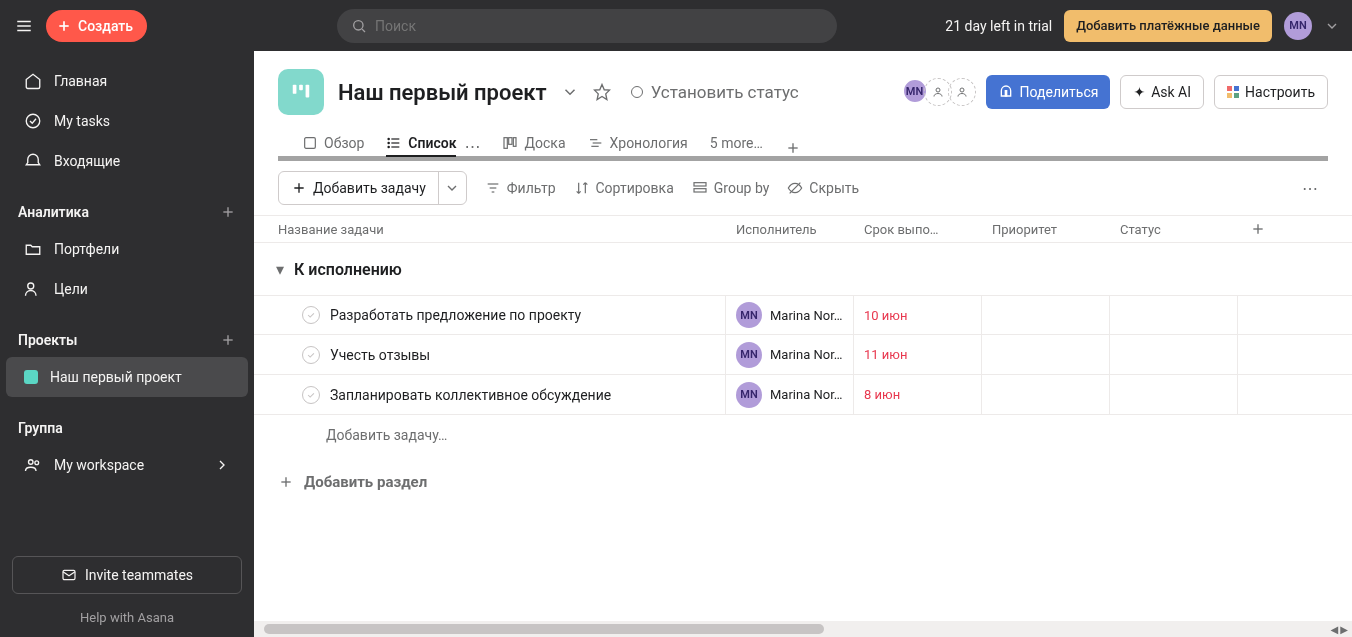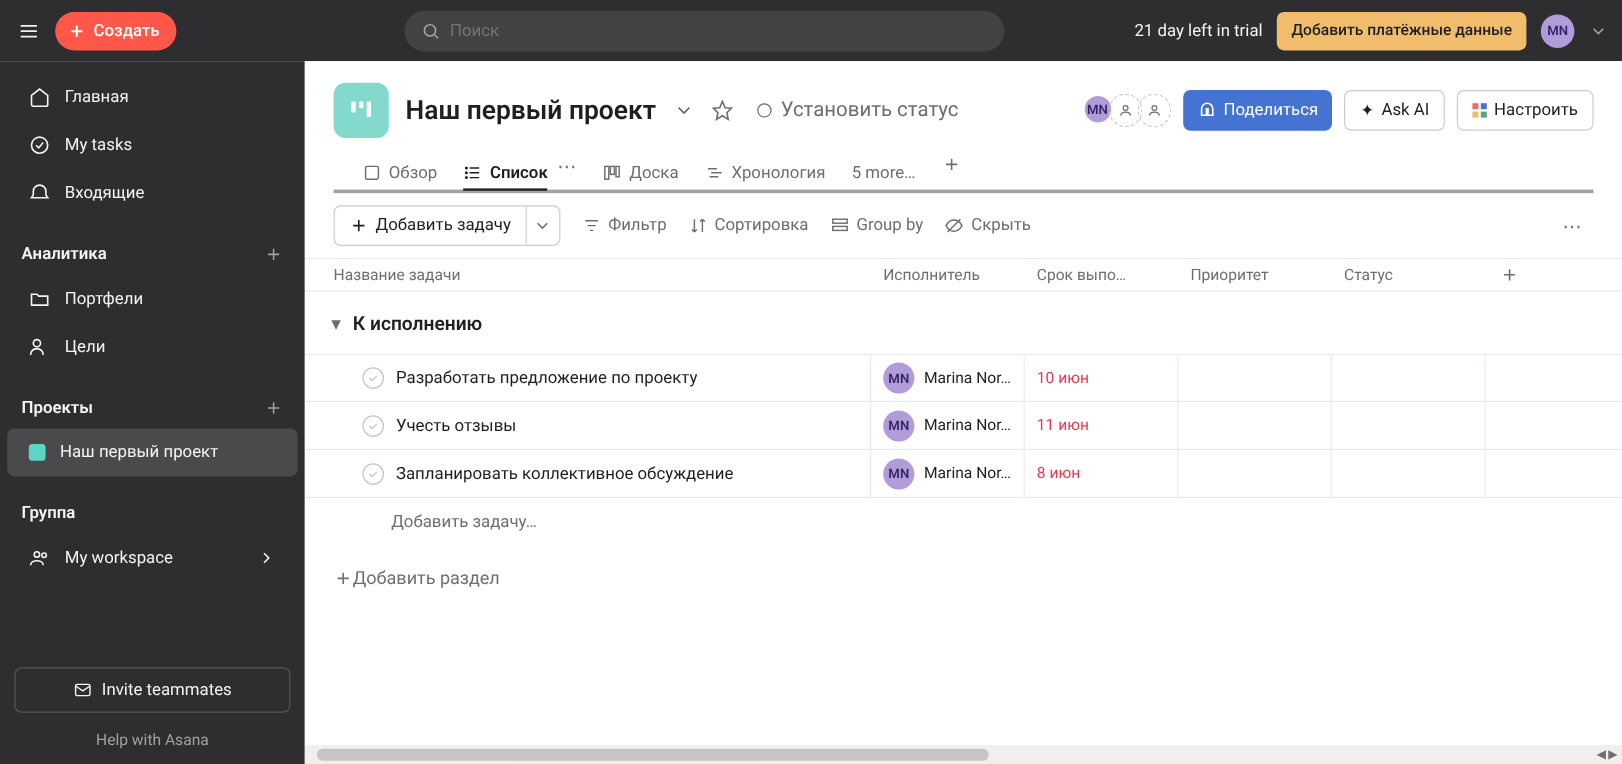--- a/index.html
+++ b/index.html
@@ -34,21 +34,21 @@
 .proj-title { font-size:22px; font-weight:600; color:#1e1f21; }
 .hdr-icon { color:#6d6e6f; cursor:pointer; }
 .status-pill { display:flex; align-items:center; gap:8px; color:#6d6e6f; font-size:17px; cursor:pointer; margin-left:6px; }
 .status-pill .ring { width:12px; height:12px; border:1.5px solid #6d6e6f; border-radius:50%; }
 .header-right { margin-left:auto; display:flex; align-items:center; gap:10px; }
 .member-stack { display:flex; }
 .member-stack > * { margin-left:-4px; border:2px solid #fff; }
 .member-dashed { width:28px; height:28px; border-radius:50%; border:1.5px dashed #c7c4c4; display:flex; align-items:center; justify-content:center; color:#6d6e6f; }
 .share-btn { background:#4573d2; color:#fff; border:none; border-radius:6px; height:34px; padding:0 12px; display:flex; align-items:center; gap:6px; font-size:14px; cursor:pointer; }
 .outline-btn { background:#fff; color:#1e1f21; border:1px solid #cfcbcb; border-radius:6px; height:34px; padding:0 12px; display:flex; align-items:center; gap:6px; font-size:14px; cursor:pointer; }
-.tabs { display:flex; align-items:flex-start; gap:22px; padding:14px 24px 0 24px; border-bottom:3px solid #a3a3a3; height:46px; }
+.tabs { display:flex; align-items:flex-end; gap:22px; padding:14px 24px 0 24px; border-bottom:5px solid #a3a3a3; height:46px; }
 .tab { display:flex; align-items:center; gap:6px; color:#6d6e6f; font-size:14px; cursor:pointer; height:100%; position:relative; }
 .tab.active { color:#1e1f21; font-weight:600; }
 .tab.active::after { content:""; position:absolute; left:0; right:0; bottom:-1px; height:2px; background:#1e1f21; }
 .toolbar { display:flex; align-items:center; gap:18px; padding:10px 24px; }
 .add-task-btn { display:flex; align-items:center; border:1px solid #cfcbcb; border-radius:6px; height:34px; overflow:hidden; }
 .add-task-btn .main-part { display:flex; align-items:center; gap:6px; padding:0 12px; font-size:14px; cursor:pointer; color:#1e1f21; }
 .add-task-btn .split { width:28px; border-left:1px solid #cfcbcb; display:flex; align-items:center; justify-content:center; height:100%; cursor:pointer; color:#6d6e6f; }
 .tb-item { display:flex; align-items:center; gap:6px; color:#6d6e6f; font-size:14px; cursor:pointer; }
 .tb-more { margin-left:auto; color:#6d6e6f; cursor:pointer; letter-spacing:2px; padding-right:8px; }
 .table-head { display:flex; border-top:1px solid #edeae9; border-bottom:1px solid #edeae9; height:28px; align-items:center; color:#6d6e6f; font-size:13px; }
@@ -63,21 +63,21 @@
 .section-title { font-size:16px; font-weight:600; color:#1e1f21; }
 .task-row { display:flex; align-items:center; height:40px; border-bottom:1px solid #edeae9; }
 .task-row:first-of-type { border-top:1px solid #edeae9; }
 .task-cell-name { flex:0 0 472px; display:flex; align-items:center; gap:10px; padding-left:48px; border-right:1px solid #edeae9; height:100%; }
 .task-cell { flex:0 0 128px; padding-left:10px; display:flex; align-items:center; gap:8px; border-right:1px solid #edeae9; height:100%; font-size:13px; }
 .check-circle { width:18px; height:18px; border:1.5px solid #c7c4c4; border-radius:50%; cursor:pointer; flex-shrink:0; display:flex; align-items:center; justify-content:center; }
 .task-name { font-size:14px; color:#1e1f21; cursor:pointer; white-space:nowrap; overflow:hidden; text-overflow:ellipsis; }
 .assignee-cell { color:#1e1f21; white-space:nowrap; overflow:hidden; text-overflow:ellipsis; }
 .due-past { color:#e8384f; }
 .add-task-row { height:40px; display:flex; align-items:center; padding-left:72px; color:#6d6e6f; font-size:14px; cursor:text; }
-.add-section-row { display:flex; align-items:center; padding:18px 24px; color:#6d6e6f; font-size:15px; cursor:pointer; }
+.add-section-row { display:flex; align-items:center; gap:10px; padding:18px 24px; color:#6d6e6f; font-size:15px; cursor:pointer;font-weight:bold; }
 .hscroll { position:absolute; left:0; right:0; bottom:0; height:16px; background:#f1efee; display:flex; align-items:center; }
 .hscroll .thumb { height:10px; background:#c7c4c4; border-radius:5px; margin-left:10px; width:560px; }
 .hscroll .arrows { margin-left:auto; display:flex; gap:2px; padding-right:4px; color:#6d6e6f; font-size:10px; }
 svg { display:block; }
 .icon16 { width:16px; height:16px; }
 .icon18 { width:18px; height:18px; }
 </style>
 </head>
 <body>
 

